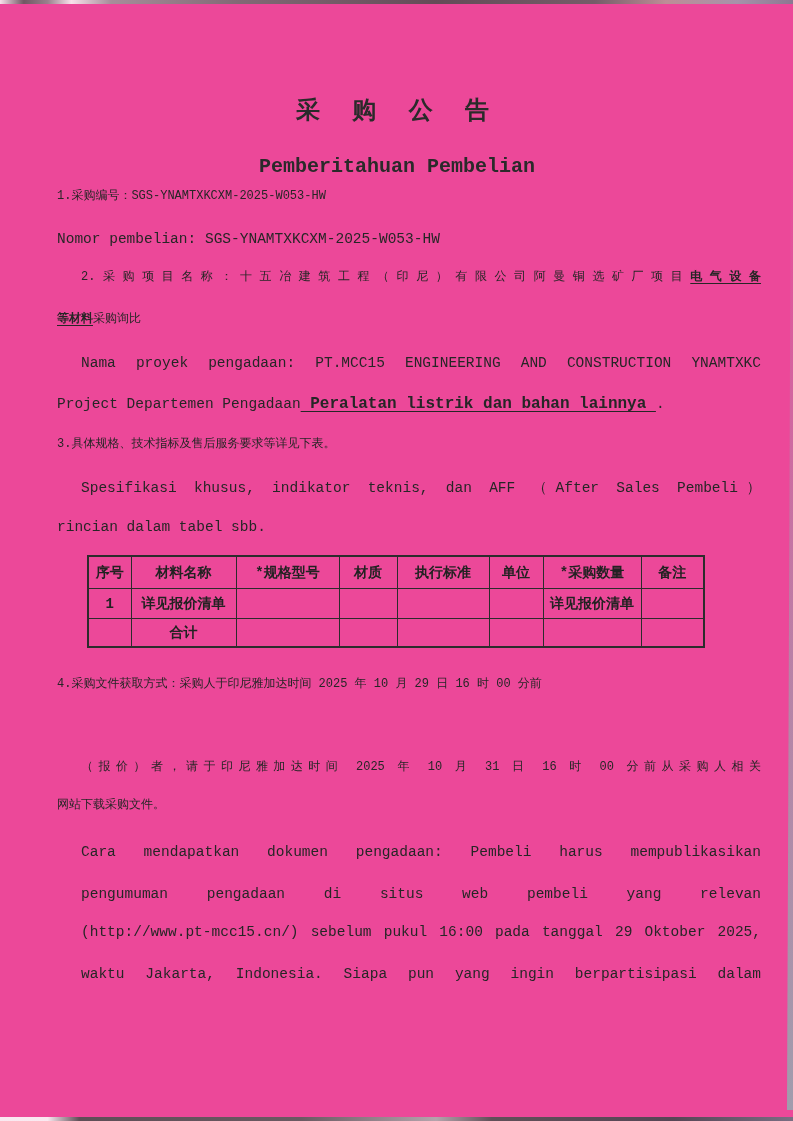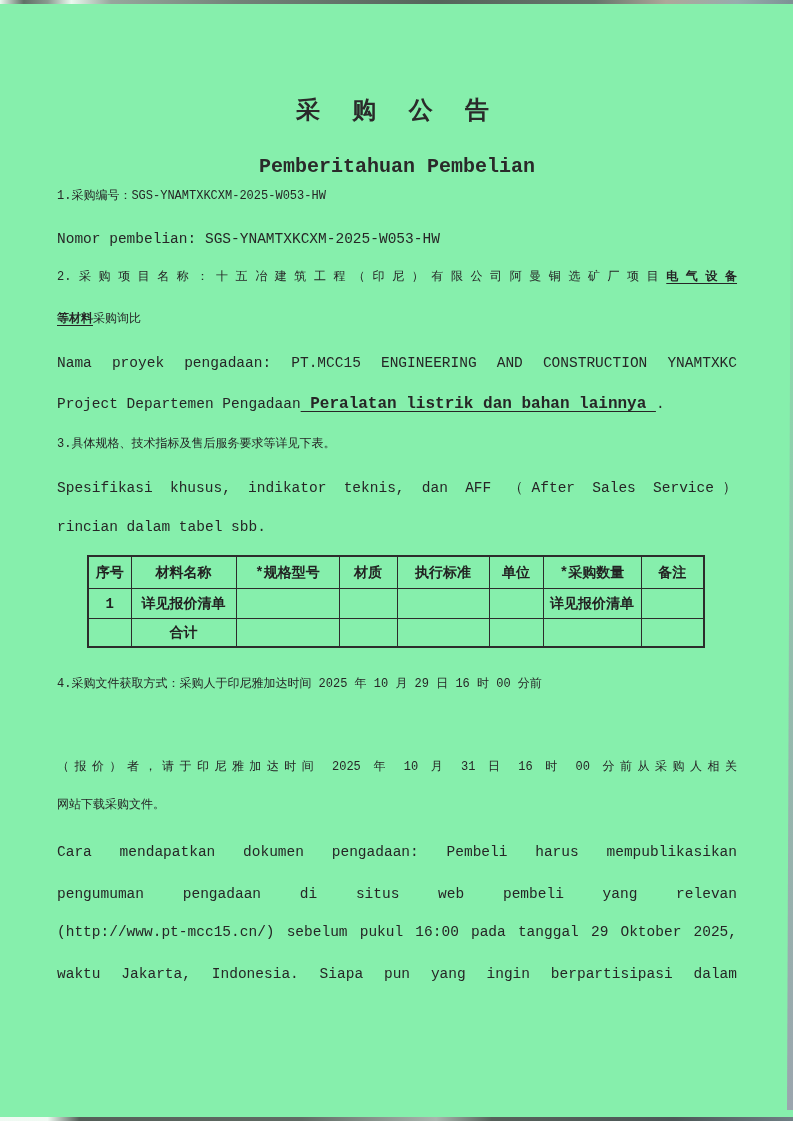--- a/index.html
+++ b/index.html
@@ -1,19 +1,19 @@
 <!DOCTYPE html>
 <html><head>
 <meta charset="utf-8">
 <style>
   html,body{margin:0;padding:0;background:#e8e8e8;}
   .page{
     position:relative;
     width:793px;height:1121px;
-    background:#86efac;
+    background:#ec4899;
     overflow:hidden;
     font-family:"Liberation Mono","DejaVu Sans Mono",monospace;
     color:#262626;
   }
   
   .edge-top{
     position:absolute;top:0;left:0;width:100%;height:4px;
     background:linear-gradient(to right,
       #fbfbfa 0%,#5a5a5a 3%,#8a8a8a 6%,#fbfbfa 9%,
       #9a9a9a 14%,#6f6f6f 30%,#4c4c4c 55%,#606060 75%,
@@ -46,21 +46,21 @@
     position:absolute;top:155px;left:0;width:100%;
     text-align:center;font-size:20px;font-weight:bold;
     line-height:24px;margin:0;color:#2a2a2a;
   }
   .line{
     position:absolute;left:0;width:100%;
     font-size:12px;line-height:21px;
     white-space:pre-wrap;
   }
   .latin{font-size:14.5px;}
-  .just{text-align:justify;text-align-last:justify;}
+  .just{text-align:justify;text-align-last:justify;margin-left:24px;}
   .bu{font-weight:bold;text-decoration:underline;text-underline-offset:3px;}
   .bu-big{font-size:16px;text-decoration:underline;}
   
   .spec-table{
     position:absolute;left:30px;top:555px;width:616px;
     border-collapse:collapse;table-layout:fixed;
     font-size:14px;font-weight:bold;color:#222;
   }
   .spec-table td{
     border:1px solid #2c2c2c;
@@ -87,21 +87,21 @@
 
     <div class="line" style="top:186px">1.采购编号：SGS-YNAMTXKCXM-2025-W053-HW</div>
     <div class="line latin" style="top:229px">Nomor pembelian: SGS-YNAMTXKCXM-2025-W053-HW</div>
 
     <div class="line just" style="top:267px"><span>2.采购项目名称：十五冶建筑工程（印尼）有限公司阿曼铜选矿厂项目</span><span class="bu">电气设备</span></div>
     <div class="line" style="top:309px"><span class="bu">等材料</span><span>采购询比</span></div>
     <div class="line latin just" style="top:353px">Nama proyek pengadaan: PT.MCC15 ENGINEERING AND CONSTRUCTION YNAMTXKC</div>
     <div class="line latin" style="top:394px"><span>Project Departemen Pengadaan</span><span class="bu bu-big"> Peralatan listrik dan bahan lainnya </span><span>.</span></div>
 
     <div class="line" style="top:434px">3.具体规格、技术指标及售后服务要求等详见下表。</div>
-    <div class="line latin just" style="top:478px">Spesifikasi khusus, indikator teknis, dan AFF （After Sales Service）</div>
+    <div class="line latin just" style="top:478px">Spesifikasi khusus, indikator teknis, dan AFF （After Sales Pembeli）</div>
     <div class="line latin" style="top:517px">rincian dalam tabel sbb.</div>
 
     <table class="spec-table">
       <colgroup>
         <col style="width:43px">
           <col style="width:105px">
           <col style="width:103px">
           <col style="width:58px">
         <col style="width:92px">
           <col style="width:54px">

